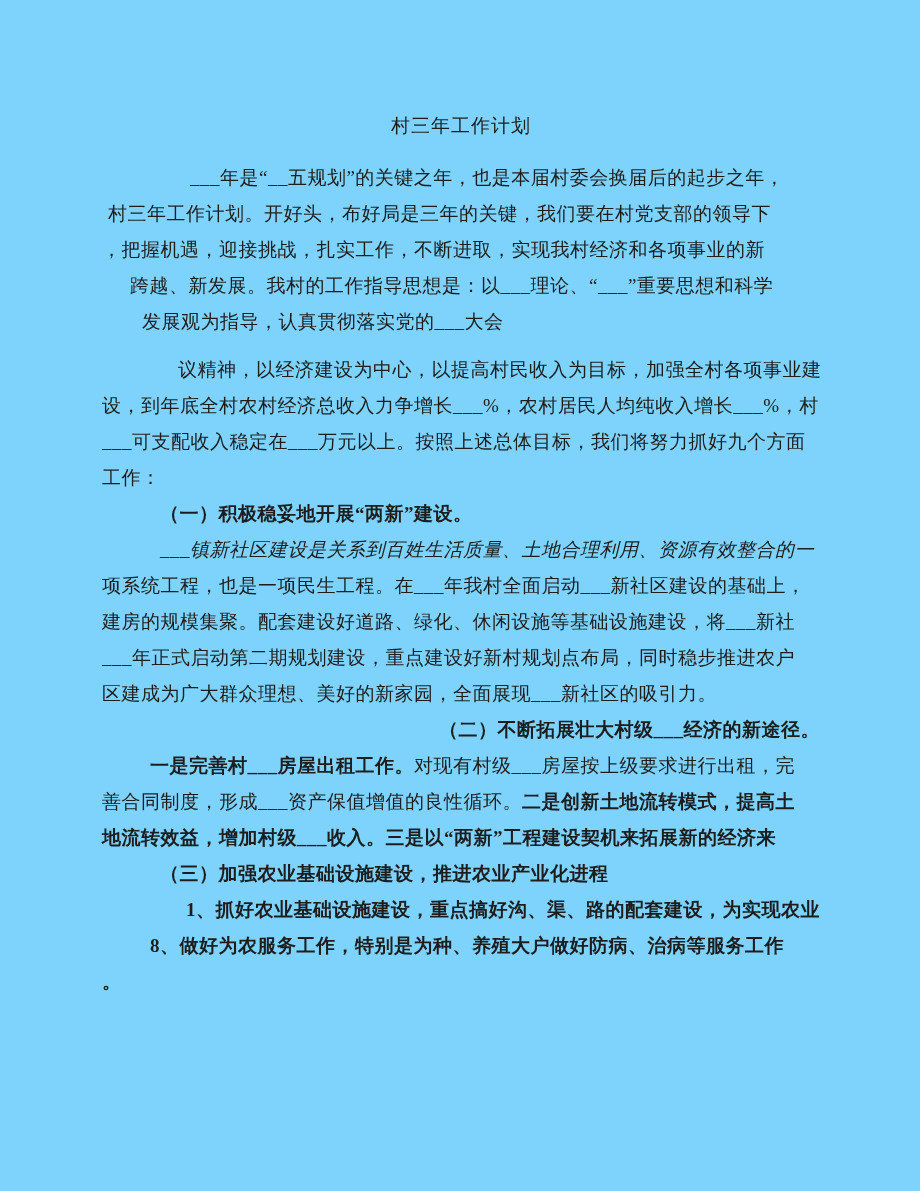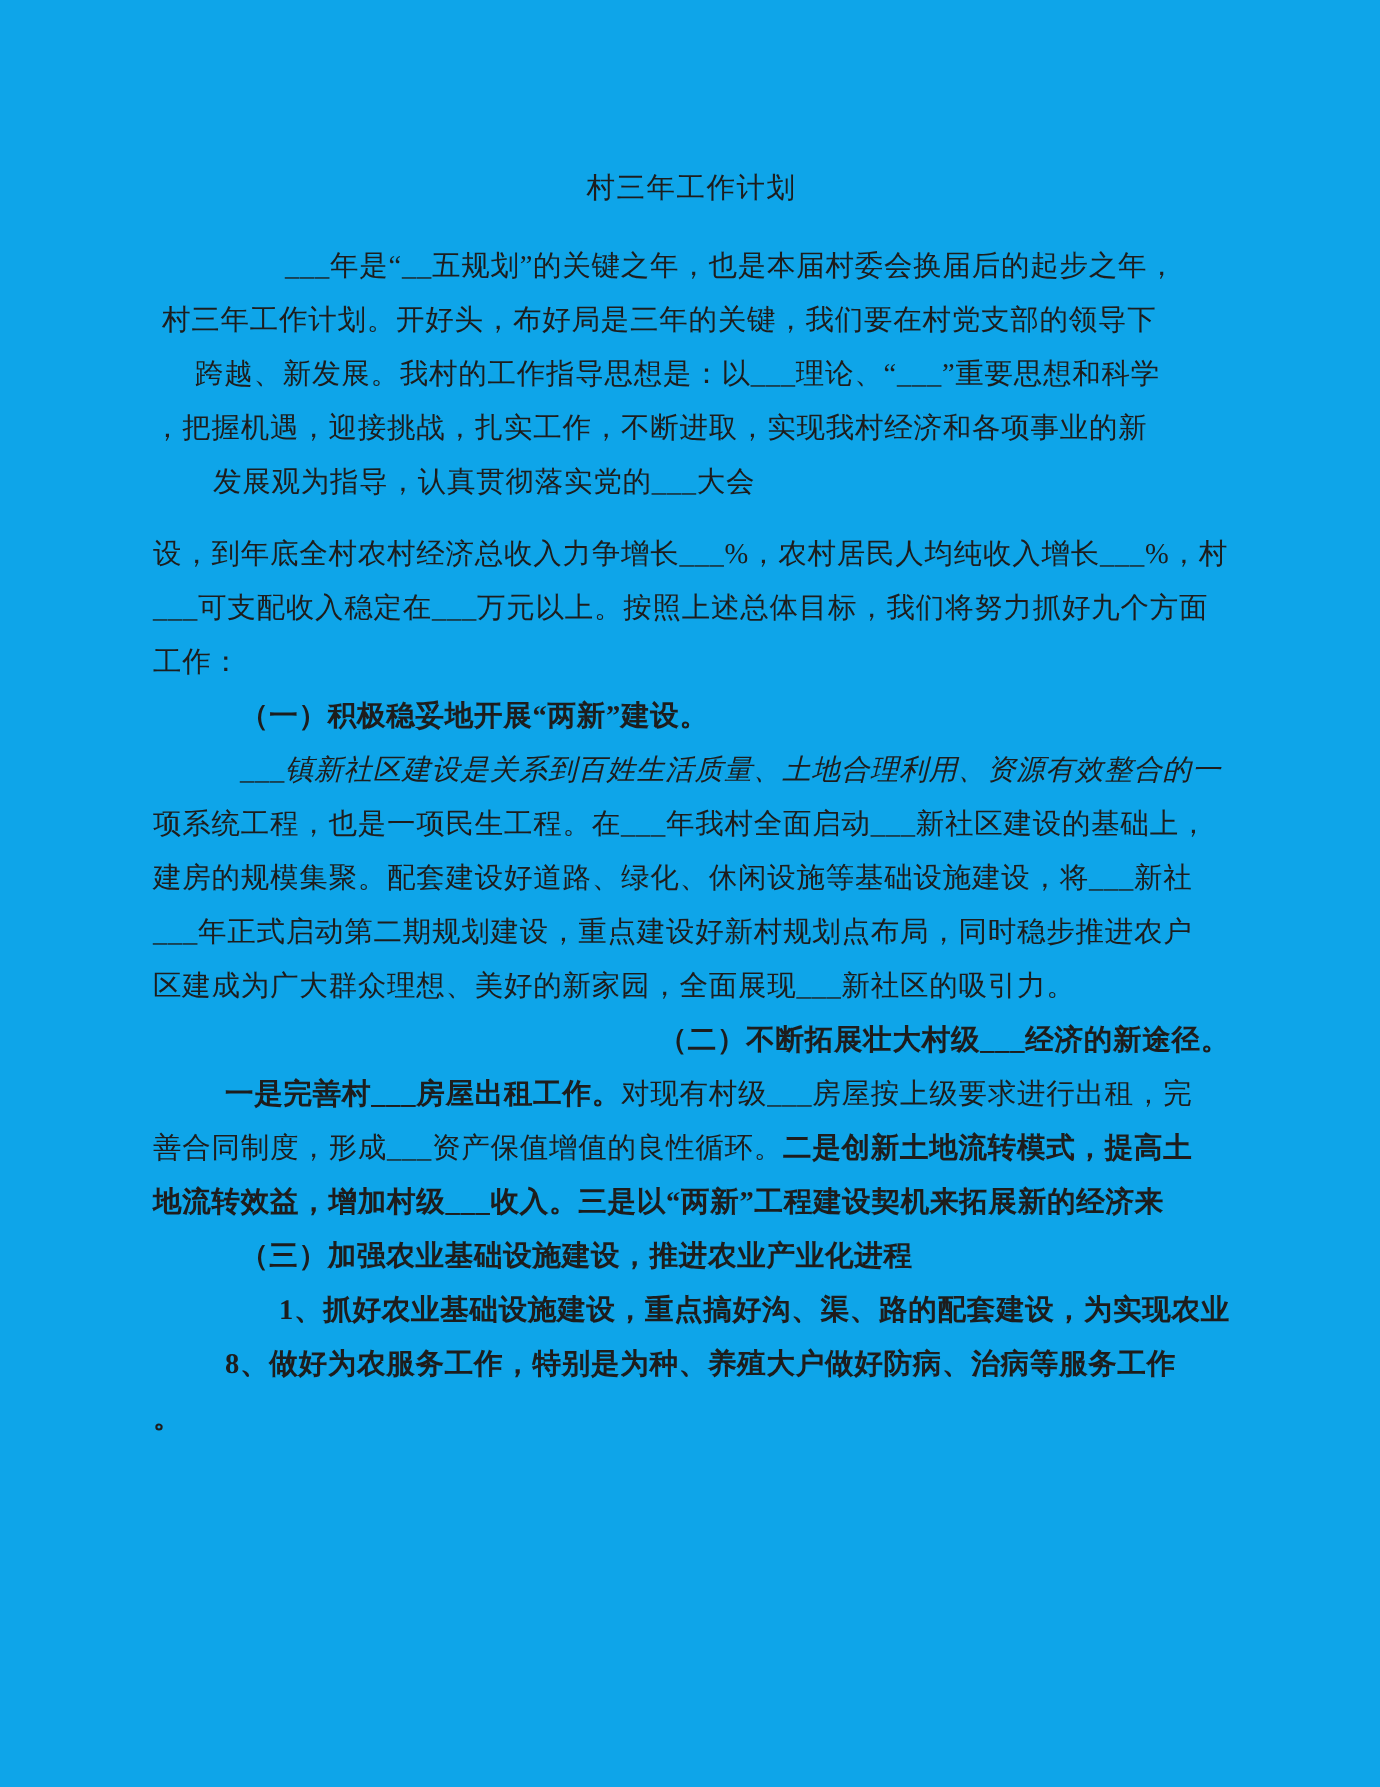--- a/index.html
+++ b/index.html
@@ -1,20 +1,20 @@
 <!DOCTYPE html>
 <html><head>
 <meta charset="utf-8">
 <style>
   html, body { margin: 0; padding: 0; background: #ffffff; }
   .page {
     position: relative;
     width: 920px;
     height: 1191px;
-    background: #0ea5e9;
+    background: #7dd3fc;
     overflow: hidden;
     font-family: "Liberation Serif", "DejaVu Serif", serif;
     font-size: 19px;
     color: #1d1d1d;
   }
   .content {
     padding: 108px 100px 0 102px;
   }
   .doc-title {
     text-align: center;
@@ -39,25 +39,26 @@
 </head>
 <body>
 
 <div class="page">
   <div class="content">
     <h1 class="doc-title">村三年工作计划</h1>
     <div id="doc-body">
         <div class="para">
           <div class="line" style="padding-left: 88px;"><span class="seg">___年是“__五规划”的关键之年，也是本届村委会换届后的起步之年，</span></div>
           <div class="line" style="padding-left: 6px;"><span class="seg">村三年工作计划。开好头，布好局是三年的关键，我们要在村党支部的领导下</span></div>
+          <div class="line"><span class="seg">，把握机遇，迎接挑战，扎实工作，不断进取，实现我村经济和各项事业的新</span></div>
           <div class="line" style="padding-left: 28px;"><span class="seg">跨越、新发展。我村的工作指导思想是：以___理论、“___”重要思想和科学</span></div>
-          <div class="line"><span class="seg">，把握机遇，迎接挑战，扎实工作，不断进取，实现我村经济和各项事业的新</span></div>
           <div class="line" style="padding-left: 40px;"><span class="seg">发展观为指导，认真贯彻落实党的___大会</span></div>
         </div>
         <div class="para gap">
+          <div class="line" style="padding-left: 76px;"><span class="seg">议精神，以经济建设为中心，以提高村民收入为目标，加强全村各项事业建</span></div>
           <div class="line"><span class="seg">设，到年底全村农村经济总收入力争增长___%，农村居民人均纯收入增长___%，村</span></div>
           <div class="line"><span class="seg">___可支配收入稳定在___万元以上。按照上述总体目标，我们将努力抓好九个方面</span></div>
           <div class="line"><span class="seg">工作：</span></div>
         </div>
         <div class="para">
           <div class="line" style="padding-left: 58px;"><span class="seg b">（一）积极稳妥地开展“两新”建设。</span></div>
         </div>
         <div class="para">
           <div class="line" style="padding-left: 58px; font-style: italic;"><span class="seg">___镇新社区建设是关系到百姓生活质量、土地合理利用、资源有效整合的一</span></div>
           <div class="line"><span class="seg">项系统工程，也是一项民生工程。在___年我村全面启动___新社区建设的基础上，</span></div>

